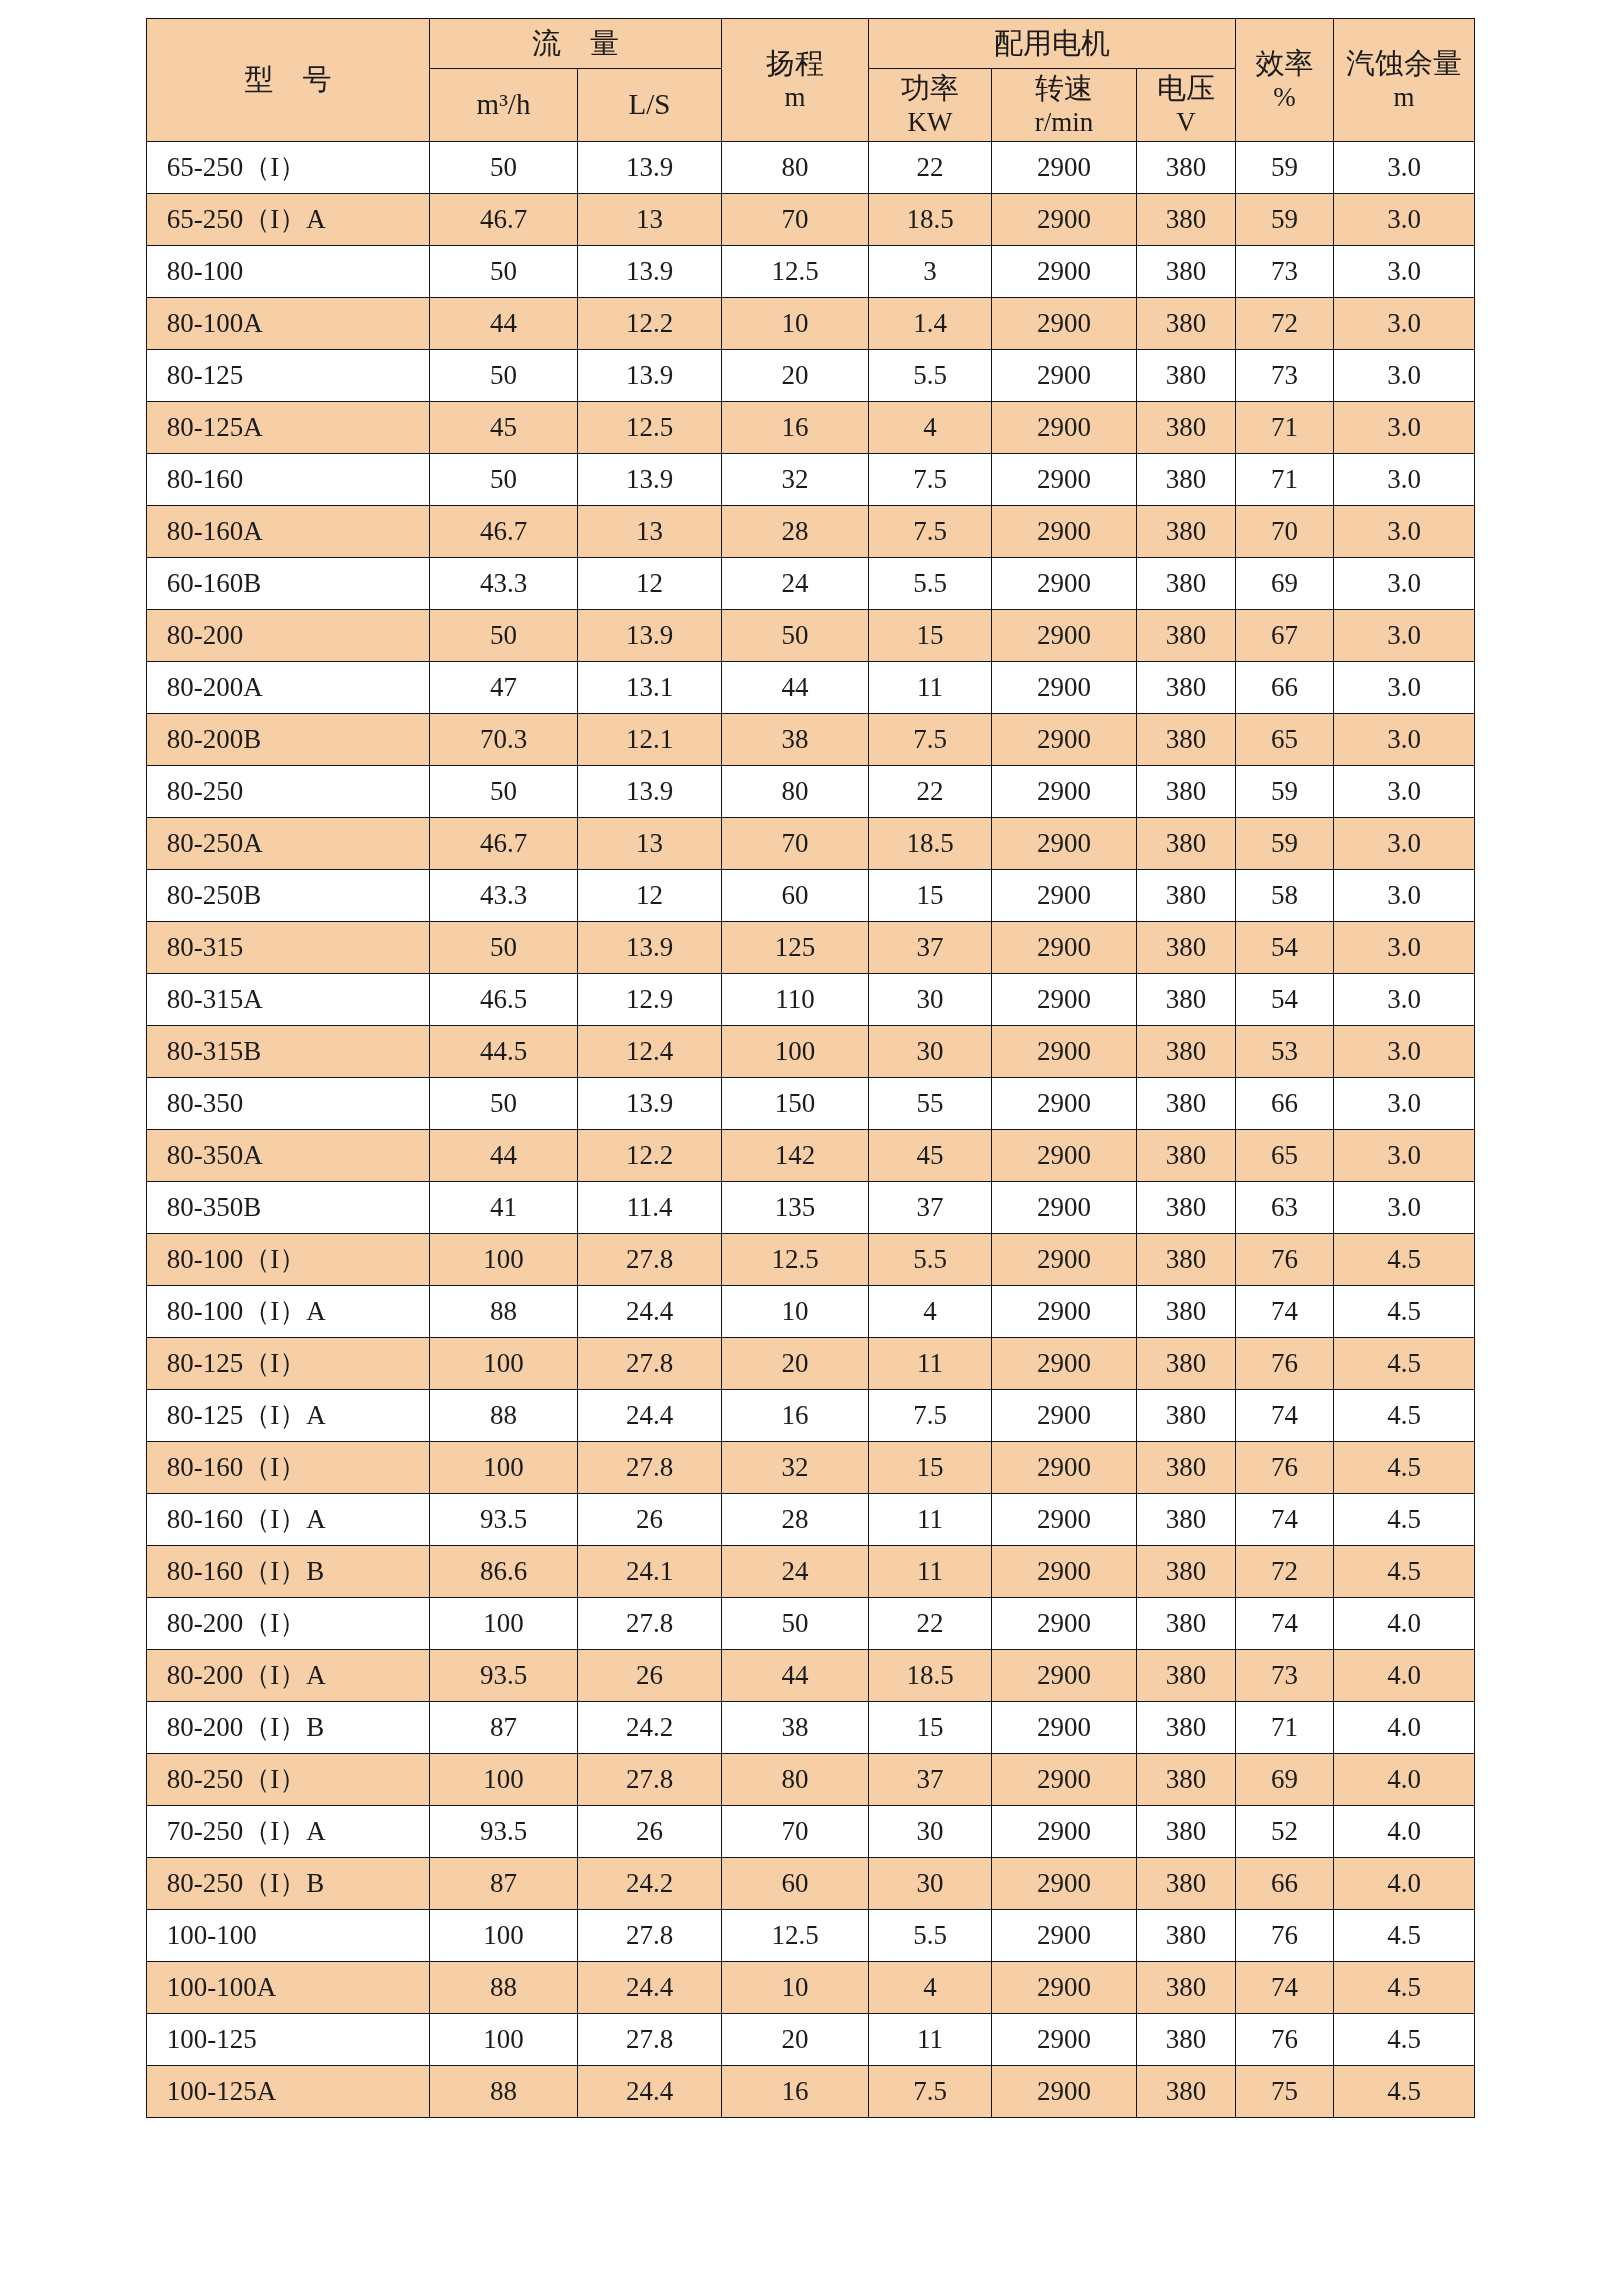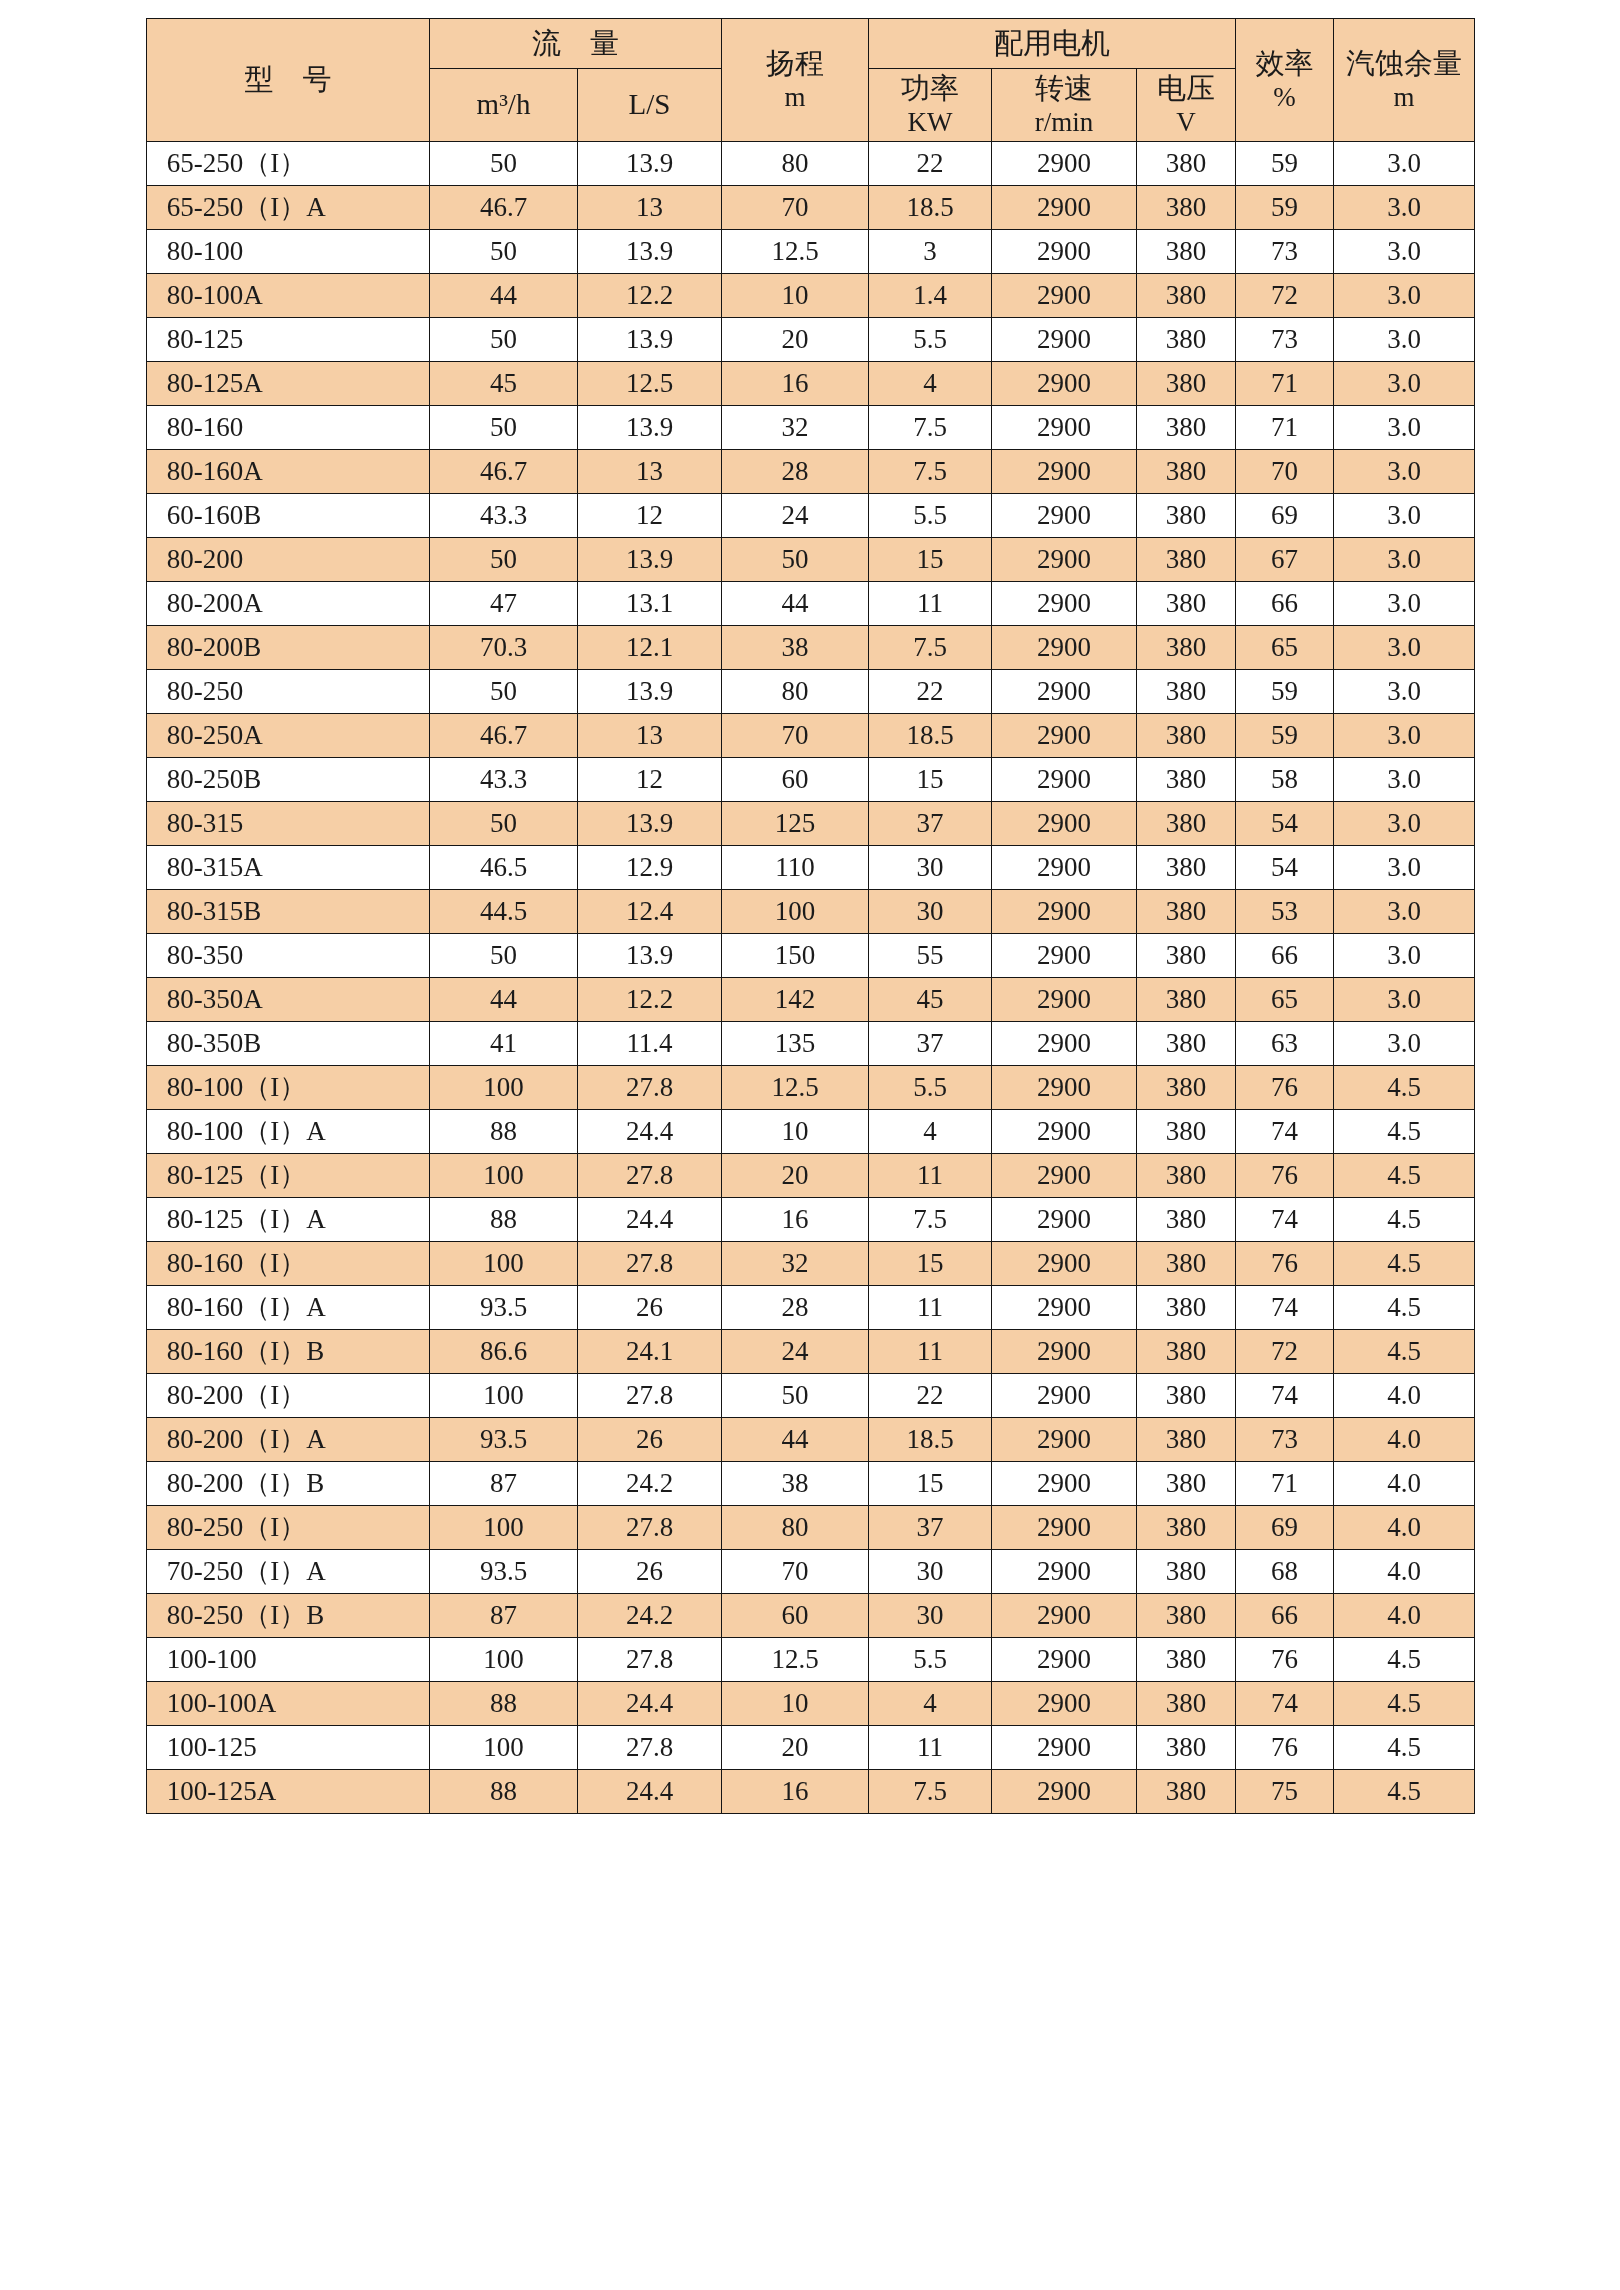--- a/index.html
+++ b/index.html
@@ -32,21 +32,21 @@
     line-height: 1.15;
     overflow: hidden;
     white-space: nowrap;
   }
   .spec-table thead th {
     background: #f6cfa6;
     font-size: 29px;
   }
   .hdr-row-1 { height: 50px; }
   .hdr-row-2 { height: 73px; }
-  .spec-table tbody tr { height: 44px; background: #ffffff; }
+  .spec-table tbody tr { height: 52px; background: #ffffff; }
   .spec-table tbody tr:nth-child(even) { background: #f6cfa6; }
   .spec-table td.model-cell {
     text-align: left;
     padding-left: 19.7px;
   }
   .two-line div { line-height: 1.25; }
   .unit-line { font-size: 27px; }
 </style>
 </head>
 <body>
@@ -452,21 +452,21 @@
         <td>4.0</td>
       </tr>
       <tr>
         <td class="model-cell">70-250（I）A</td>
         <td>93.5</td>
         <td>26</td>
         <td>70</td>
         <td>30</td>
         <td>2900</td>
         <td>380</td>
-        <td>68</td>
+        <td>52</td>
         <td>4.0</td>
       </tr>
       <tr>
         <td class="model-cell">80-250（I）B</td>
         <td>87</td>
         <td>24.2</td>
         <td>60</td>
         <td>30</td>
         <td>2900</td>
         <td>380</td>

